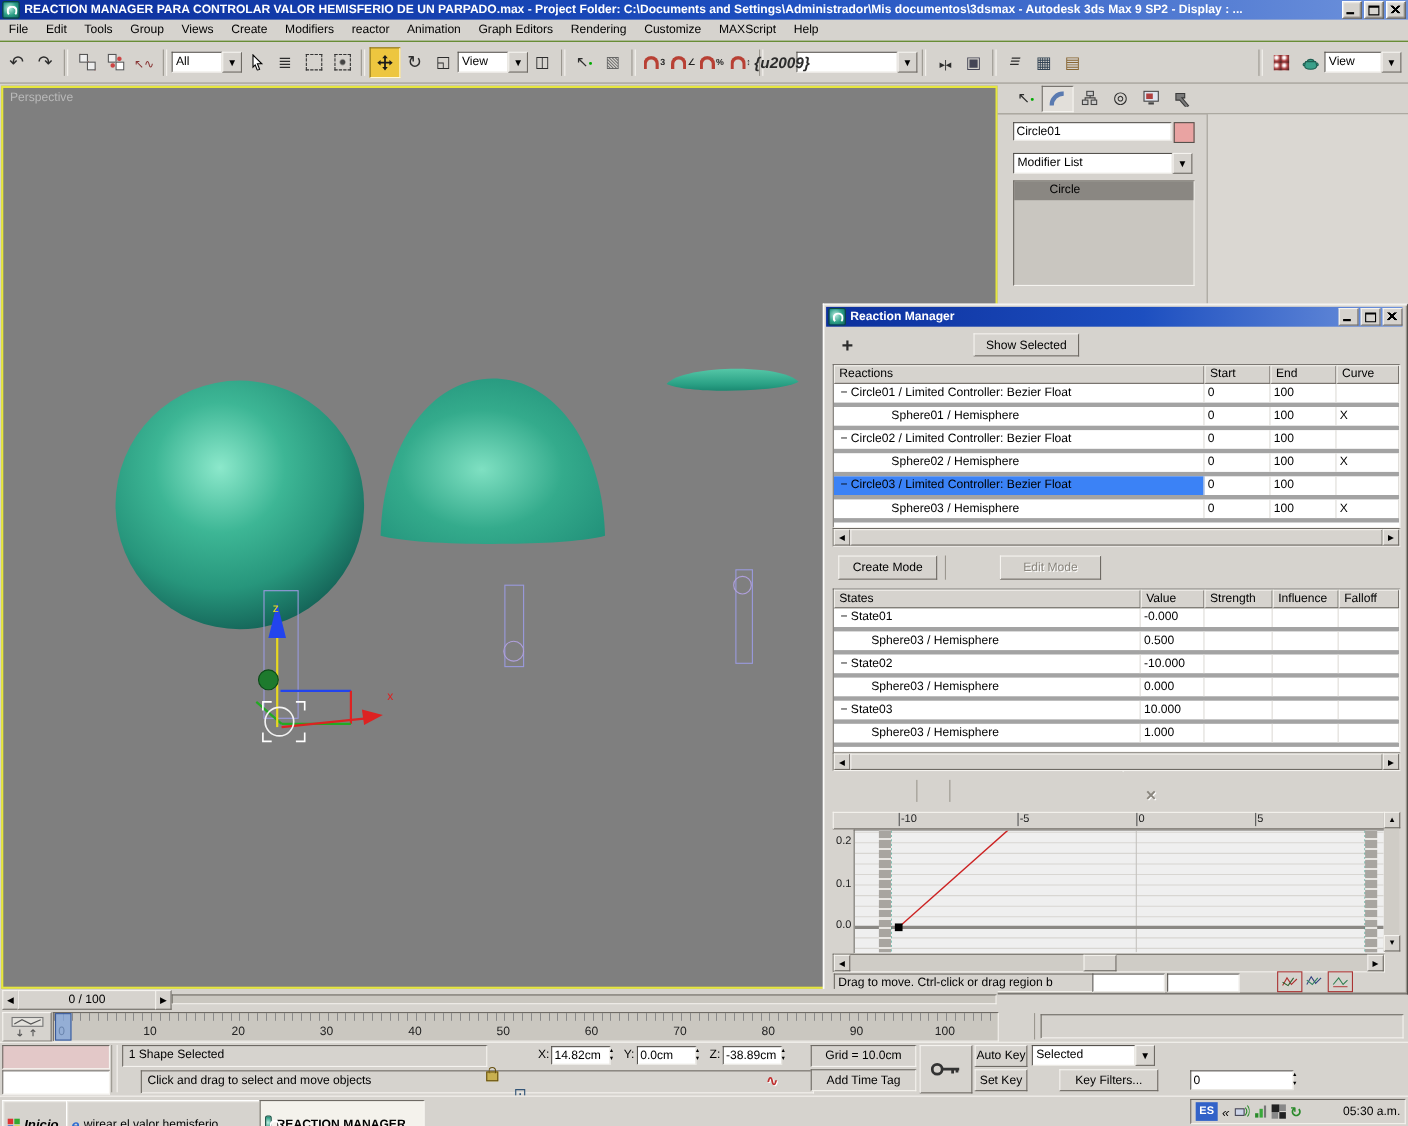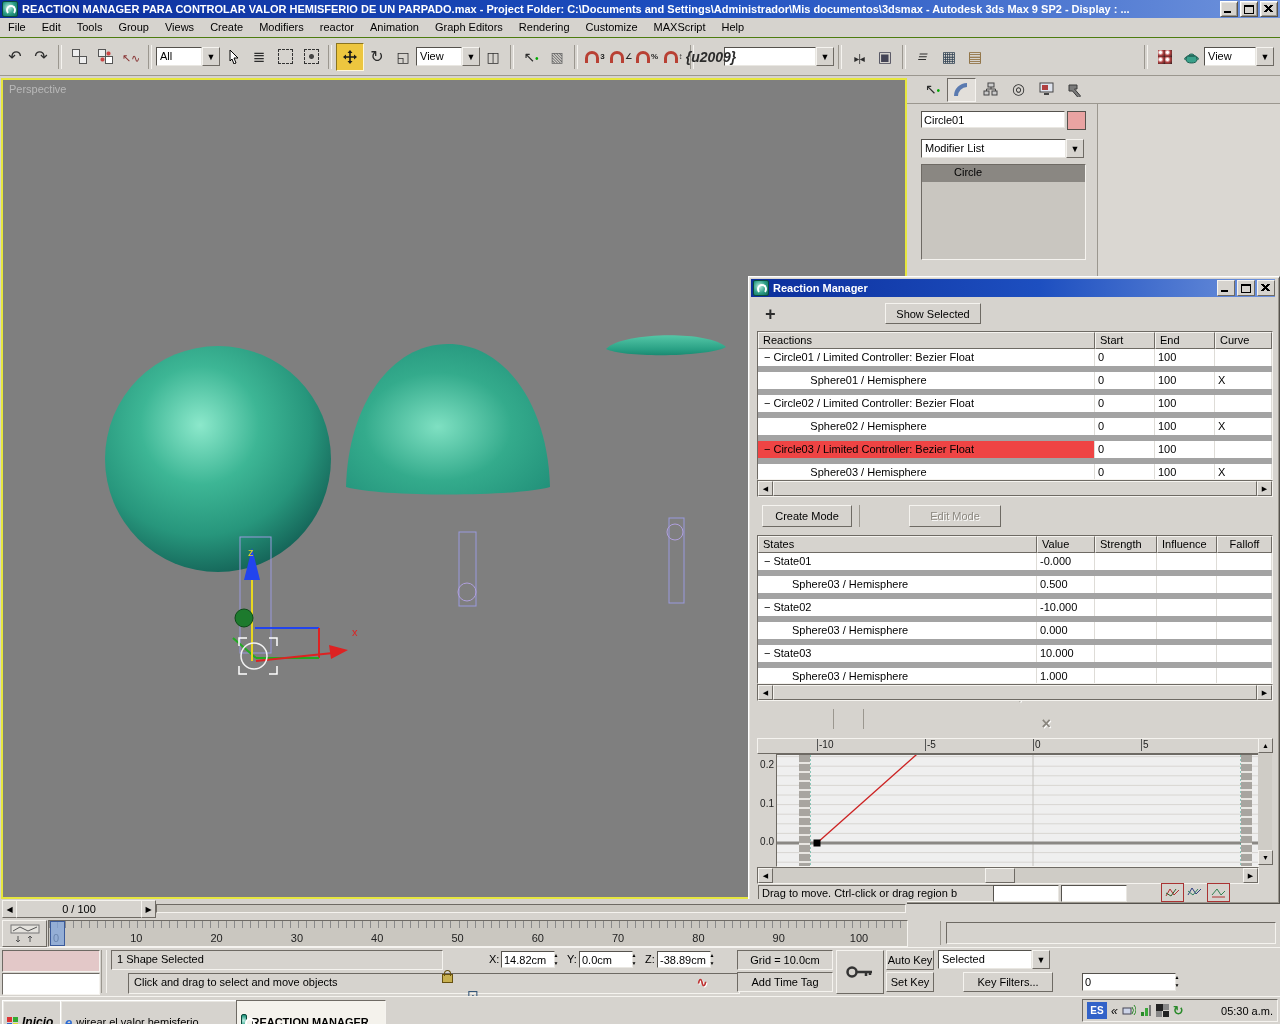--- a/index.html
+++ b/index.html
@@ -85,25 +85,25 @@
   .i-bucket{display:inline-block;width:10px;height:11px;background:#e4e2dd;border:1px solid #555;border-radius:5px/3px;position:relative;}
   .i-bucket::before{content:"";position:absolute;left:-1px;top:-2px;width:10px;height:4px;border:1px solid #555;border-radius:50%;background:#cac7c0;}
   
   .i-lock{display:inline-block;width:9px;height:7px;background:#c8b050;border:1px solid #665010;position:relative;margin-top:5px;}
   .i-lock::before{content:"";position:absolute;left:1px;top:-5px;width:5px;height:5px;border:1.5px solid #665010;border-bottom:none;border-radius:4px 4px 0 0;}
   
   .waveb{width:21px;height:17px;display:flex;align-items:center;justify-content:center;}
   .waveb.framed{border:1px solid #a33;}
   
   .grid{background:#fff;overflow:hidden;}
-  .grow{display:flex;height:17px;border-bottom:6px solid #a3a3a3;}
+  .grow{display:flex;height:17px;border-bottom:4px solid #a3a3a3;}
   .gcell{border-right:1px solid #dedcd7;padding:2px 3px 0;white-space:nowrap;overflow:hidden;box-sizing:border-box;}
   .ghead{display:flex;height:17px;}
   .ghcell{background:#d6d3ce;border:1px solid;border-color:#f5f3ef #6e6a64 #6e6a64 #f5f3ef;padding:1px 4px 0;box-sizing:border-box;white-space:nowrap;overflow:hidden;}
-  .rowsel{background:#ef4444;}
+  .rowsel{background:#3b82f6;}
   
   .hscroll{display:flex;background:#cfccc6;}
   .sbtn{width:13px;height:13px;display:flex;align-items:center;justify-content:center;font-size:7px;flex:none;}
   .sthumb{height:13px;}
   
   .taskbtn{height:22px;display:flex;align-items:center;padding:10px 4px;gap:4px;white-space:nowrap;overflow:hidden;}
   .winflag{display:inline-block;width:11px;height:11px;background:
     linear-gradient(#d33 0 0) 0 0/5px 5px no-repeat,
     linear-gradient(#3a3 0 0) 6px 0/5px 5px no-repeat,
     linear-gradient(#36c 0 0) 0 6px/5px 5px no-repeat,
@@ -456,21 +456,21 @@
     <span class="abs tb disabled" style="left:284px;top:226px;">
         <i class="ic i-xb" style="color:#8a867e;"></i>
       </span>
 
     <div class="abs sunken grid" style="left:8px;top:258px;width:514px;height:147px;">
       <div class="ghead">
         <span class="ghcell" style="width:279px;">States</span>
         <span class="ghcell" style="width:58px;">Value</span>
         <span class="ghcell" style="width:62px;">Strength</span>
         <span class="ghcell" style="width:60px;">Influence</span>
-        <span class="ghcell" style="flex:1;text-align:center;">Falloff</span>
+        <span class="ghcell" style="flex:1;">Falloff</span>
       </div>
       <div id="states-body">
           <div class="grow">
             <span class="gcell" style="width: 279px; padding-left: 6px;">− State01</span>
             <span class="gcell" style="width: 58px;">-0.000</span>
             <span class="gcell" style="width: 62px;"></span>
             <span class="gcell" style="width: 60px;"></span>
             <span class="gcell" style="flex: 1 1 0%;"></span>
           </div>
           <div class="grow">

